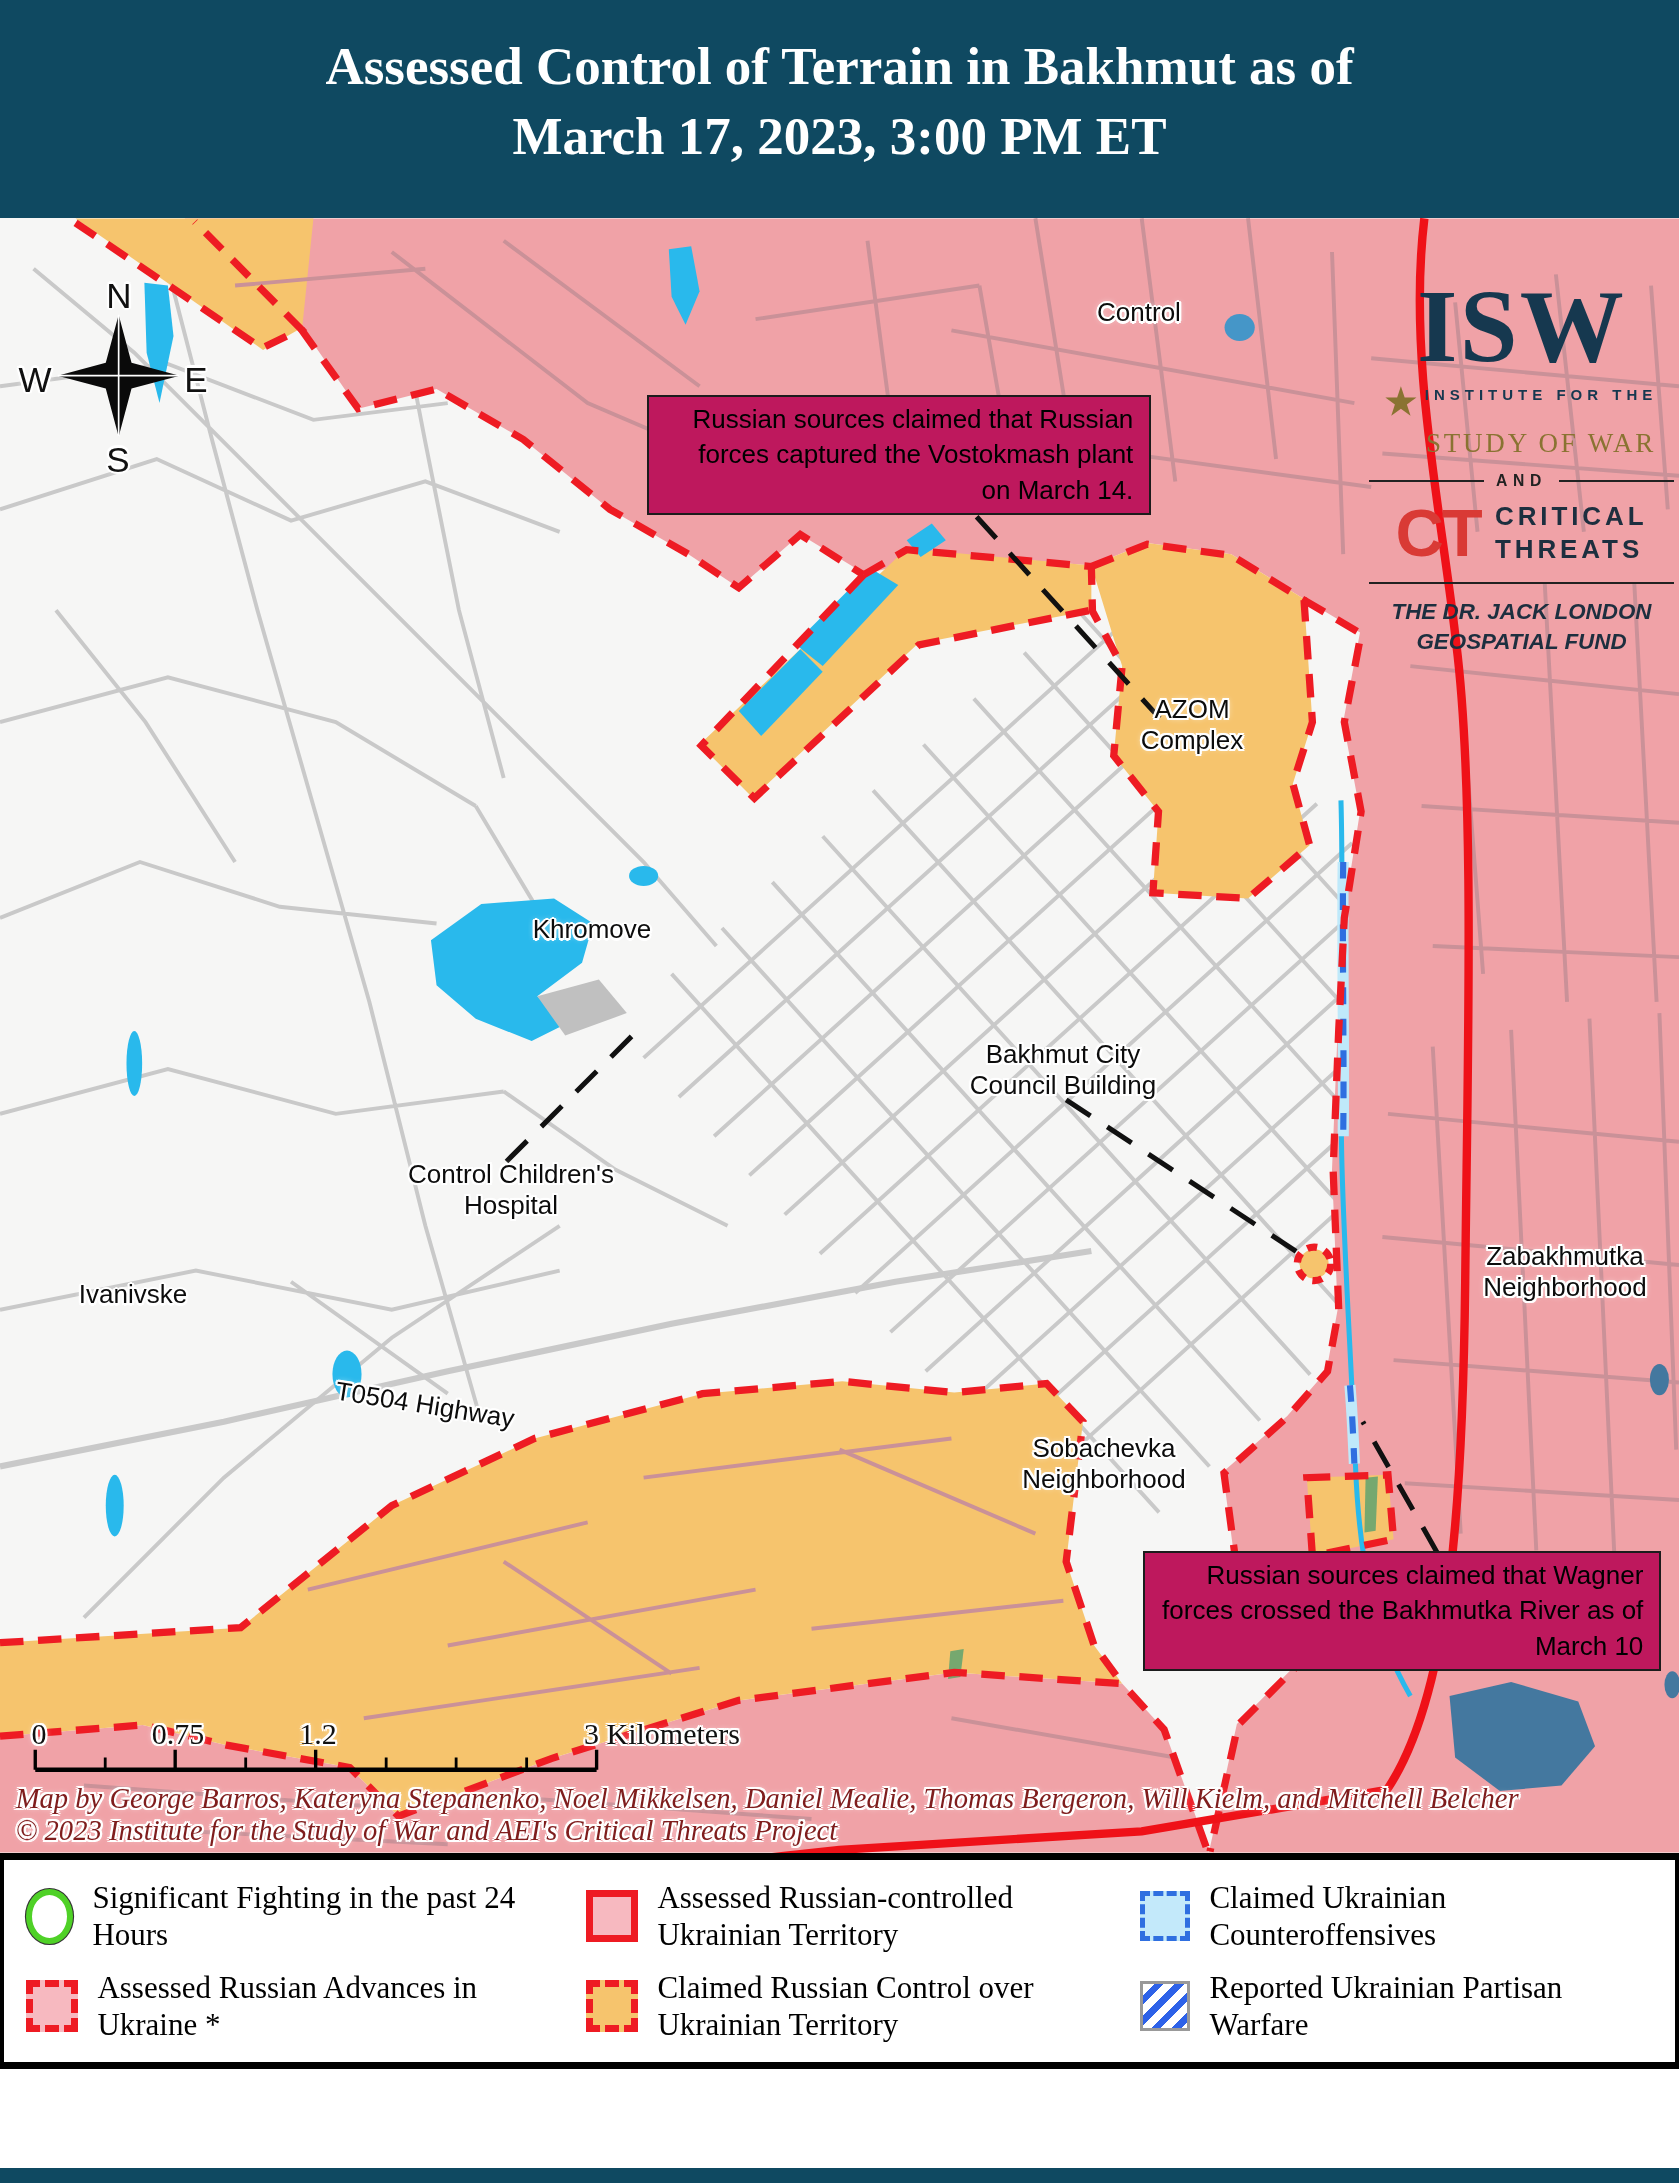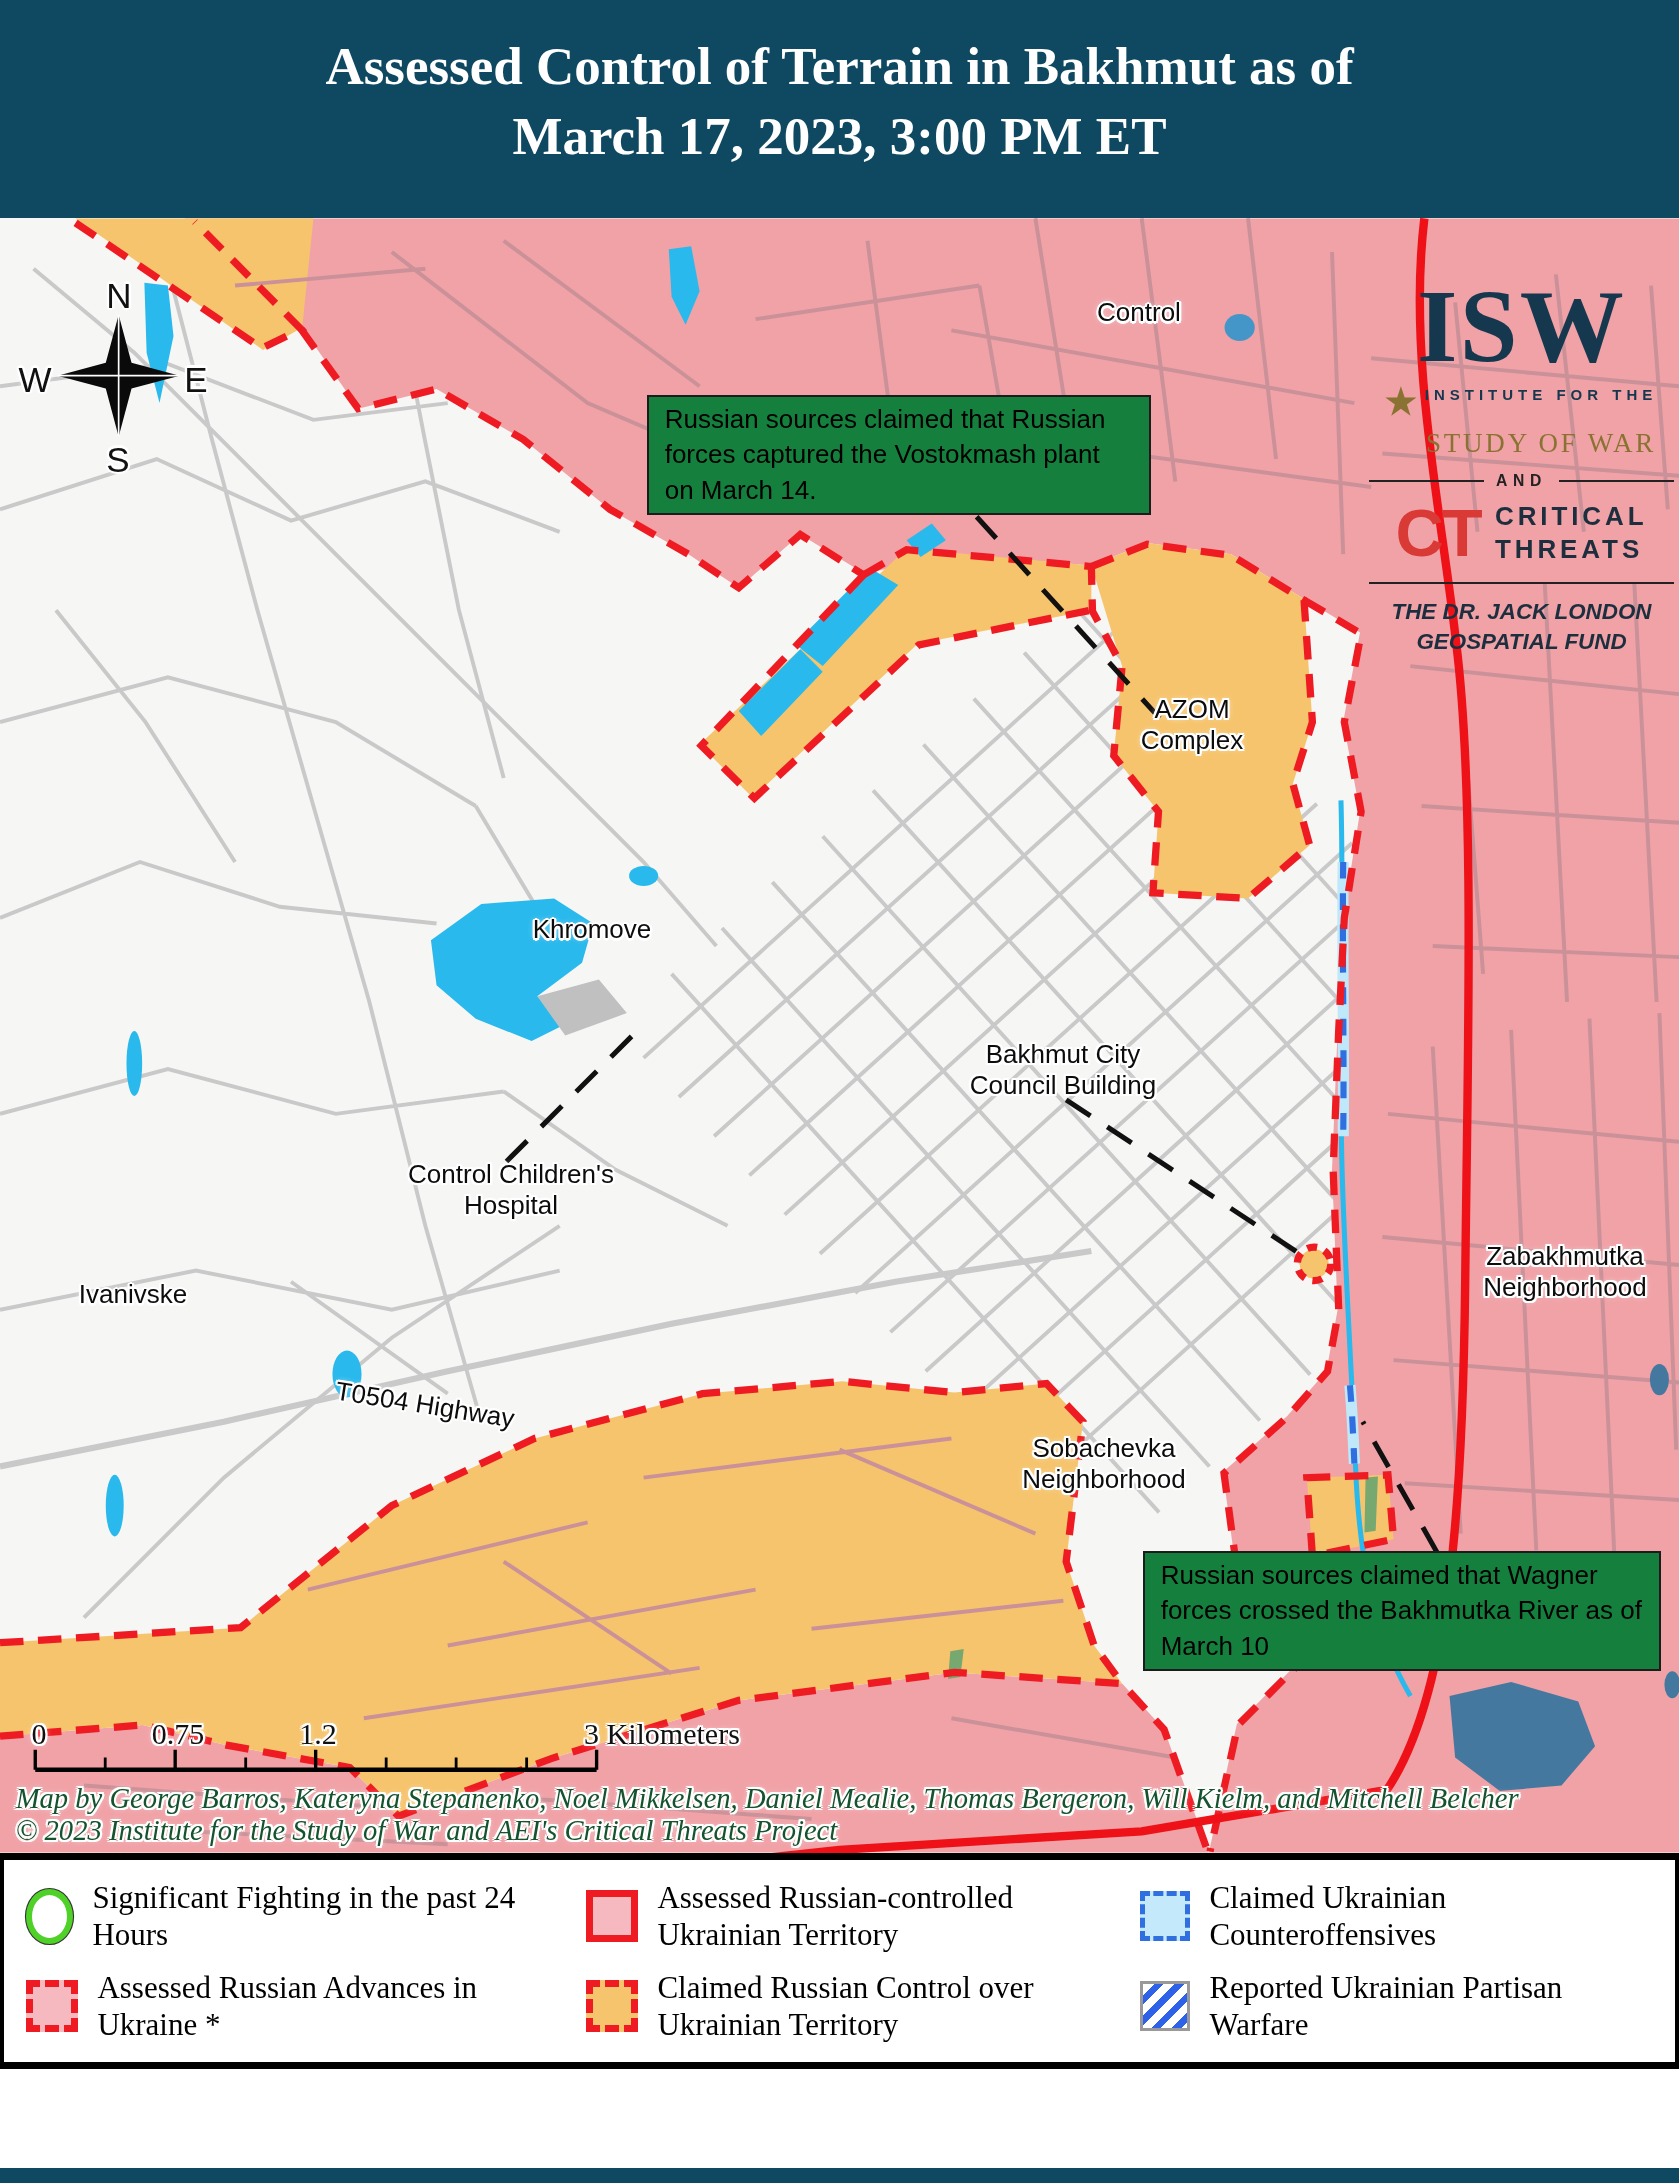--- a/index.html
+++ b/index.html
@@ -18,32 +18,32 @@
   }
   
   .map { position:absolute; left:0; top:218px; width:1679px; height:1635px; background:#f6f6f5; overflow:hidden; }
   .map svg { position:absolute; left:0; top:0; }
   .halo { text-shadow:-1.7px -1.7px 0 #fff,1.7px -1.7px 0 #fff,-1.7px 1.7px 0 #fff,1.7px 1.7px 0 #fff,0 -2.2px 0 #fff,0 2.2px 0 #fff,-2.2px 0 0 #fff,2.2px 0 0 #fff,0 0 6.7px #fff; }
   .map-label {
     position:absolute; transform:translate(-50%,-50%);
     font:400 26px/1.2 "Liberation Sans", sans-serif; color:#0c0c0c; text-align:center;
   }
   .annotation {
-    position:absolute; background:#15803d; border:2.8px solid #1c1c1c;
+    position:absolute; background:#be185d; border:2.8px solid #1c1c1c;
     font:400 26px/1.35 "Liberation Sans", sans-serif; color:#000;
-    text-align:left; display:flex; align-items:center; justify-content:center;
+    text-align:right; display:flex; align-items:center; justify-content:center;
     padding:5.6px 15.7px;
   }
   
   .compass-letter { position:absolute; transform:translate(-50%,-50%); font:400 35px/1 "Liberation Sans",sans-serif; color:#111; }
   
   .scale-num { position:absolute; transform:translate(-50%,0); font:400 30px/1 "Liberation Serif",serif; color:#111; }
   .scale-num.left-anchor { transform:none; }
   .credits {
-    position:absolute; left:15.7px; font:italic 400 28.6px/1 "Liberation Serif",serif; color:#14532d;
+    position:absolute; left:15.7px; font:italic 400 28.6px/1 "Liberation Serif",serif; color:#7f1d1d;
   }
   
   .brand { position:absolute; left:1369px; top:56px; width:305px; text-align:center; }
   .brand-isw { font:bold 104px/1 "Liberation Serif",serif; color:#16384f; letter-spacing:2.2px; position:relative; }
   .brand-star { position:absolute; left:15.7px; top:110px; font-size:36px; color:#8a7332; }
   .brand-inst { font:bold 15px/1.2 "Liberation Sans",sans-serif; color:#16384f; letter-spacing:5px; margin-top:7.8px; padding-left:39px; }
   .brand-sow { font:400 27px/1.15 "Liberation Serif",serif; color:#8a7332; letter-spacing:2.8px; padding-left:39px;margin-top:24px; }
   .brand-and { display:flex; align-items:center; gap:12.3px; margin:14.6px 0 11.2px 0; }
   .brand-and .rule { flex:1; height:1.7px; background:#222; }
   .brand-and .and-text { font:bold 15.7px/1 "Liberation Sans",sans-serif; letter-spacing:5.6px; color:#222; }

